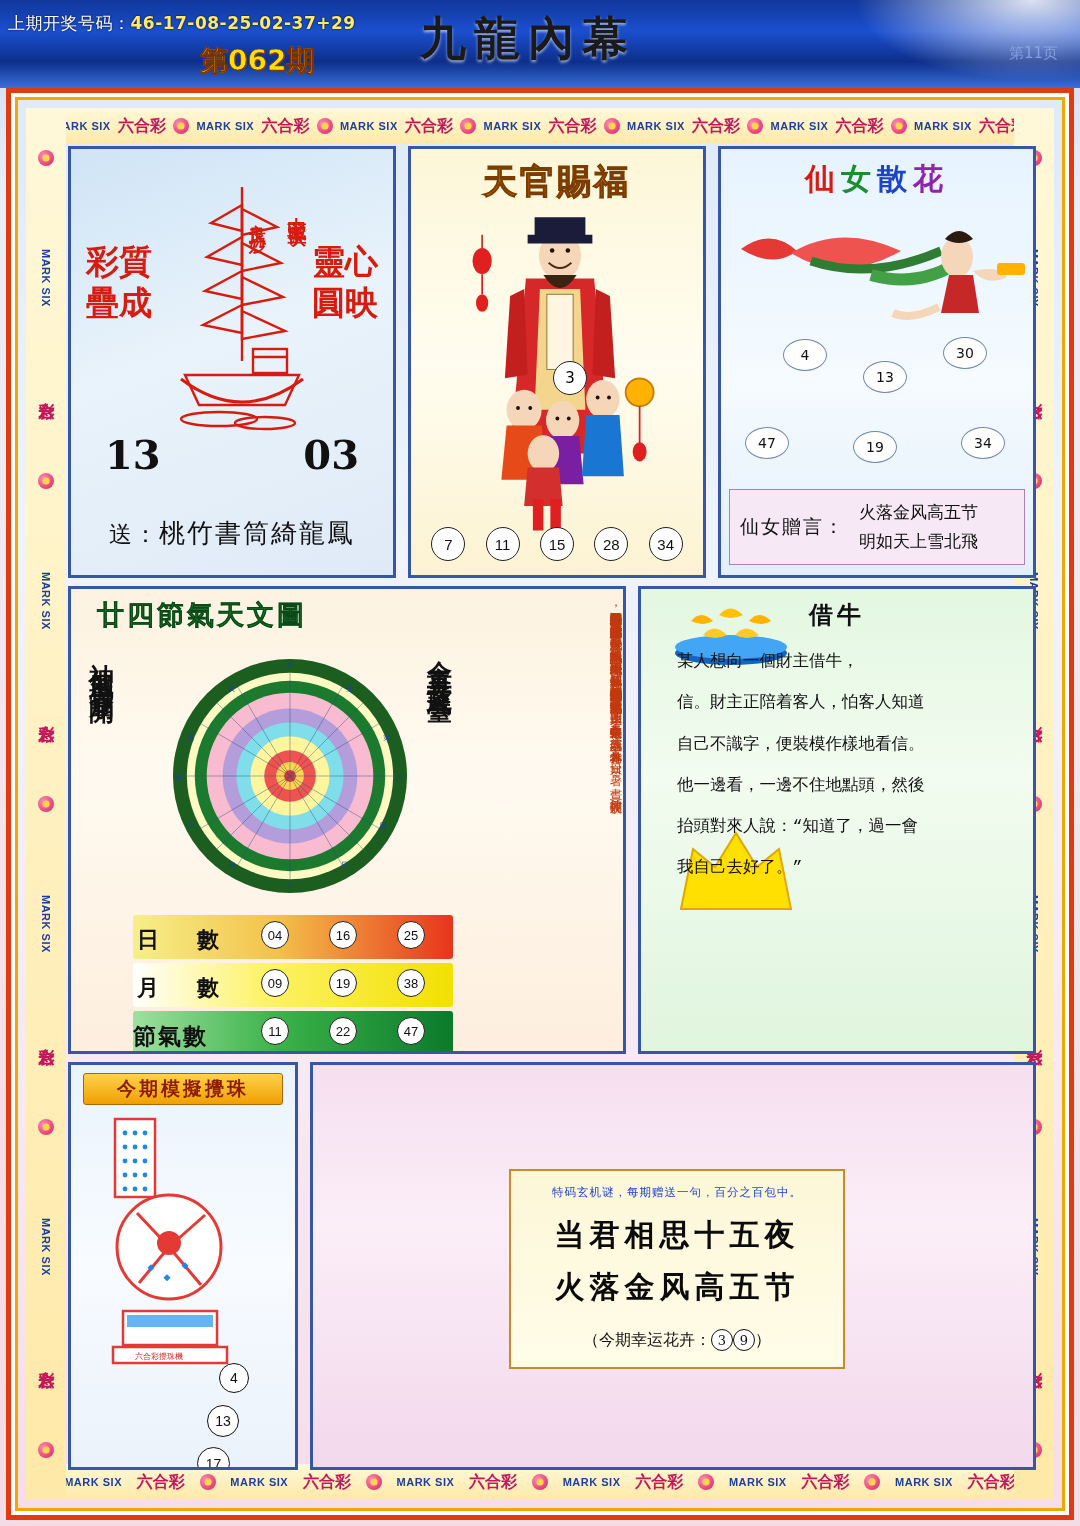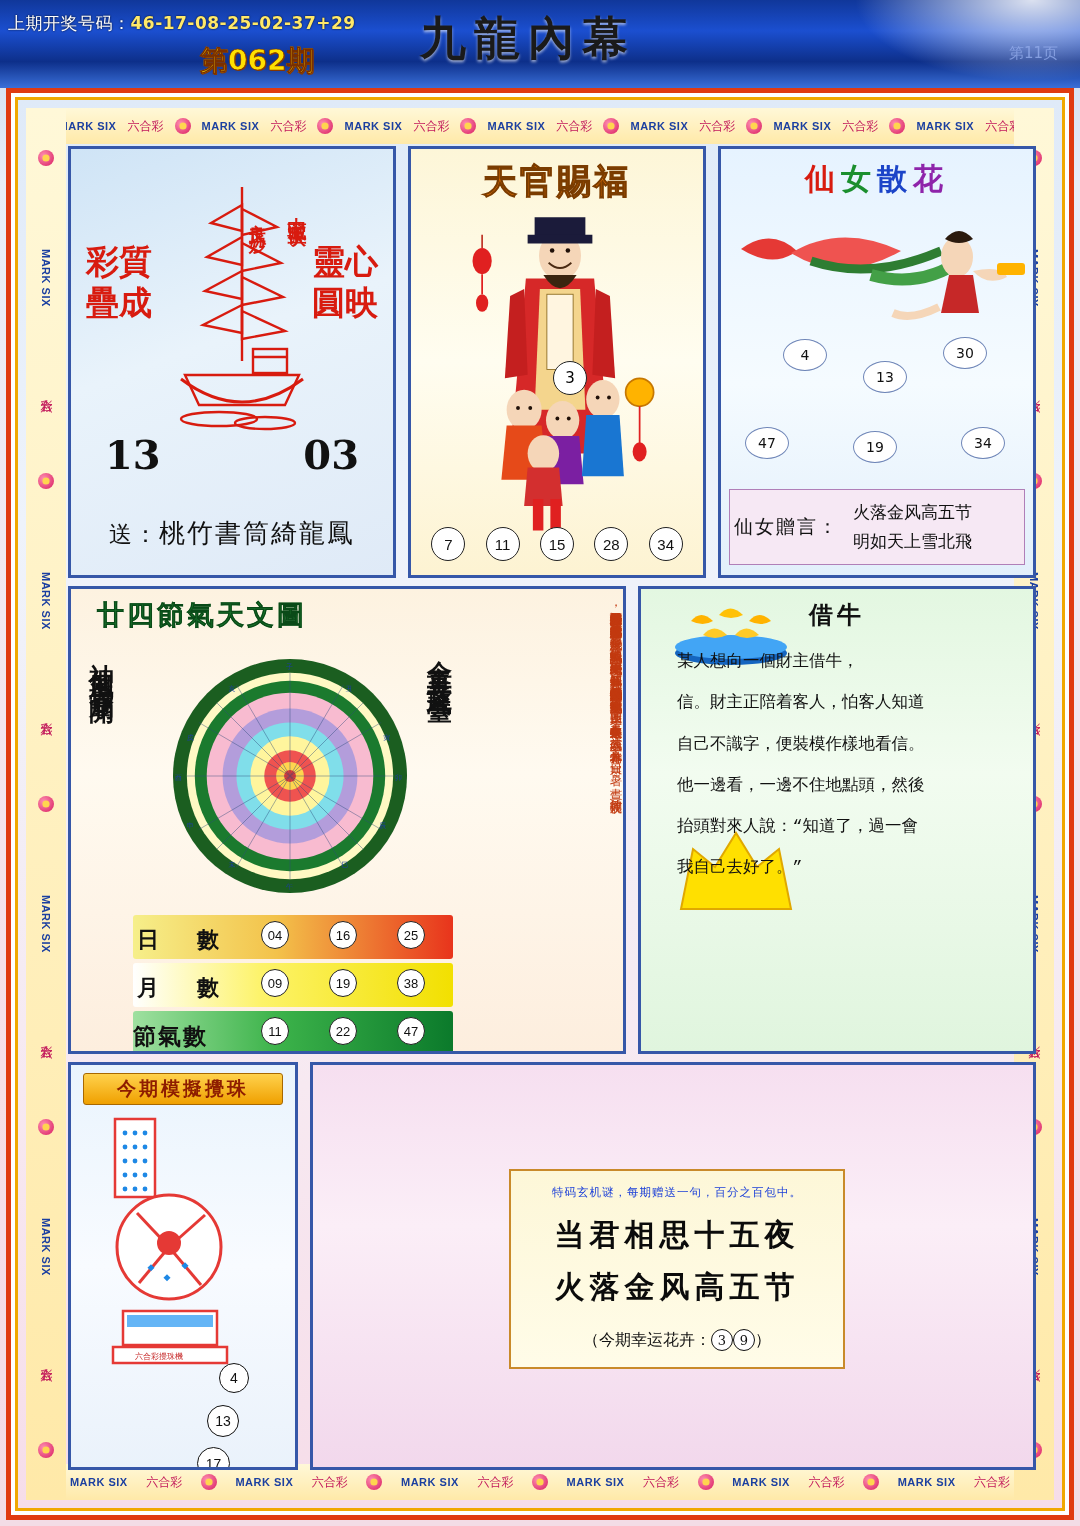--- a/index.html
+++ b/index.html
@@ -69,21 +69,21 @@
     display:flex; align-items:center; justify-content:space-around;
     overflow:hidden;
   }
   .band-top { left:8px; right:8px; top:8px; height:36px; }
   .band-bottom { left:8px; right:8px; bottom:8px; height:36px; }
   .band-left { left:8px; top:8px; bottom:8px; width:40px;
      flex-direction:column; }
   .band-right { right:8px; top:8px; bottom:8px; width:40px;
      flex-direction:column; }
   .mk { font-size:11px; font-weight:bold; color:#1b3fa0; font-family:"Liberation Sans",sans-serif; letter-spacing:.5px;}
-  .mk2 { font-size:12px; font-weight:normal; color:#c2185b; }
+  .mk2 { font-size:16px; font-weight:bold; color:#c2185b; }
   .flower { width:16px; height:16px; position:relative; }
   .flower::before, .flower::after {
     content:""; position:absolute; inset:0; border-radius:50%;
     background:radial-gradient(circle at 35% 35%, #ff8fb0, #d81b60);
   }
   .flower::after { transform:scale(.45); background:#ffd54f; }
   .vert { writing-mode:vertical-rl; text-orientation:mixed; }
 
   
   .content {
@@ -162,21 +162,21 @@
     font-size:14px; color:#111;
     background:#ffffff;
     border:1.5px solid #6f86b8;
     border-radius:22px/16px;
   }
   .fairy-note {
     position:absolute; left:8px; right:8px; bottom:10px; height:76px;
     background:#f6e8f4; border:1.5px solid #b07fb8;
     display:flex; align-items:center;
   }
-  .fairy-note .lbl { font-size:19px; color:#111; padding-left:4px; letter-spacing:2px; font-family:Liberation Mono, monospace;}
+  .fairy-note .lbl { font-size:19px; color:#111; padding-left:10px; letter-spacing:2px; font-family:Liberation Mono, monospace;}
   .fairy-note .poem { font-size:17px; color:#111; line-height:1.7; padding-left:14px; font-family:"DejaVu Serif",serif;}
 
   
   .p-terms { left:4px; top:440px; width:558px; height:468px;
     background:linear-gradient(180deg,#fdf2e0,#fffaf0 40%,#fdeede);
     border:3px solid #3657a8; }
   .terms-title { position:absolute; left:26px; top:8px;
     font-size:27px; font-weight:bold; color:#1b7a2e;
     font-family:"DejaVu Serif",serif; letter-spacing:3px;
     -webkit-text-stroke:.4px #0a4a18;}

